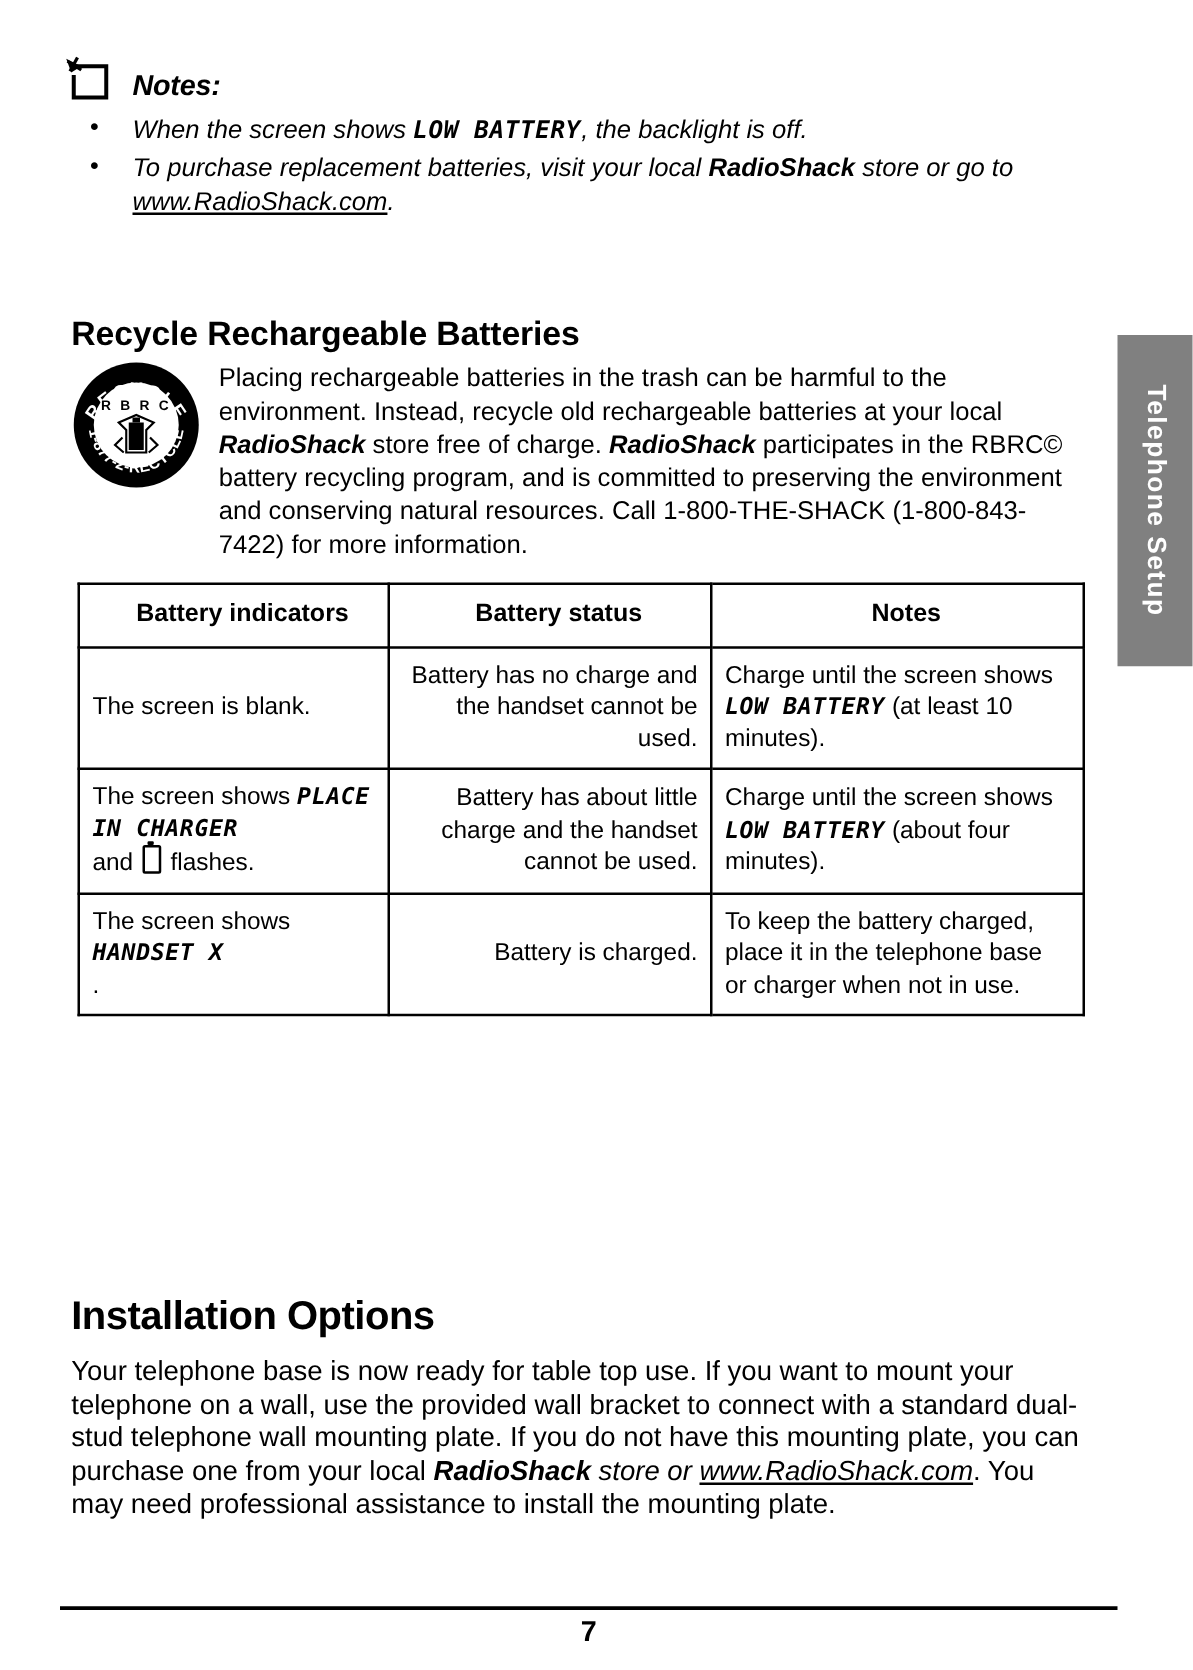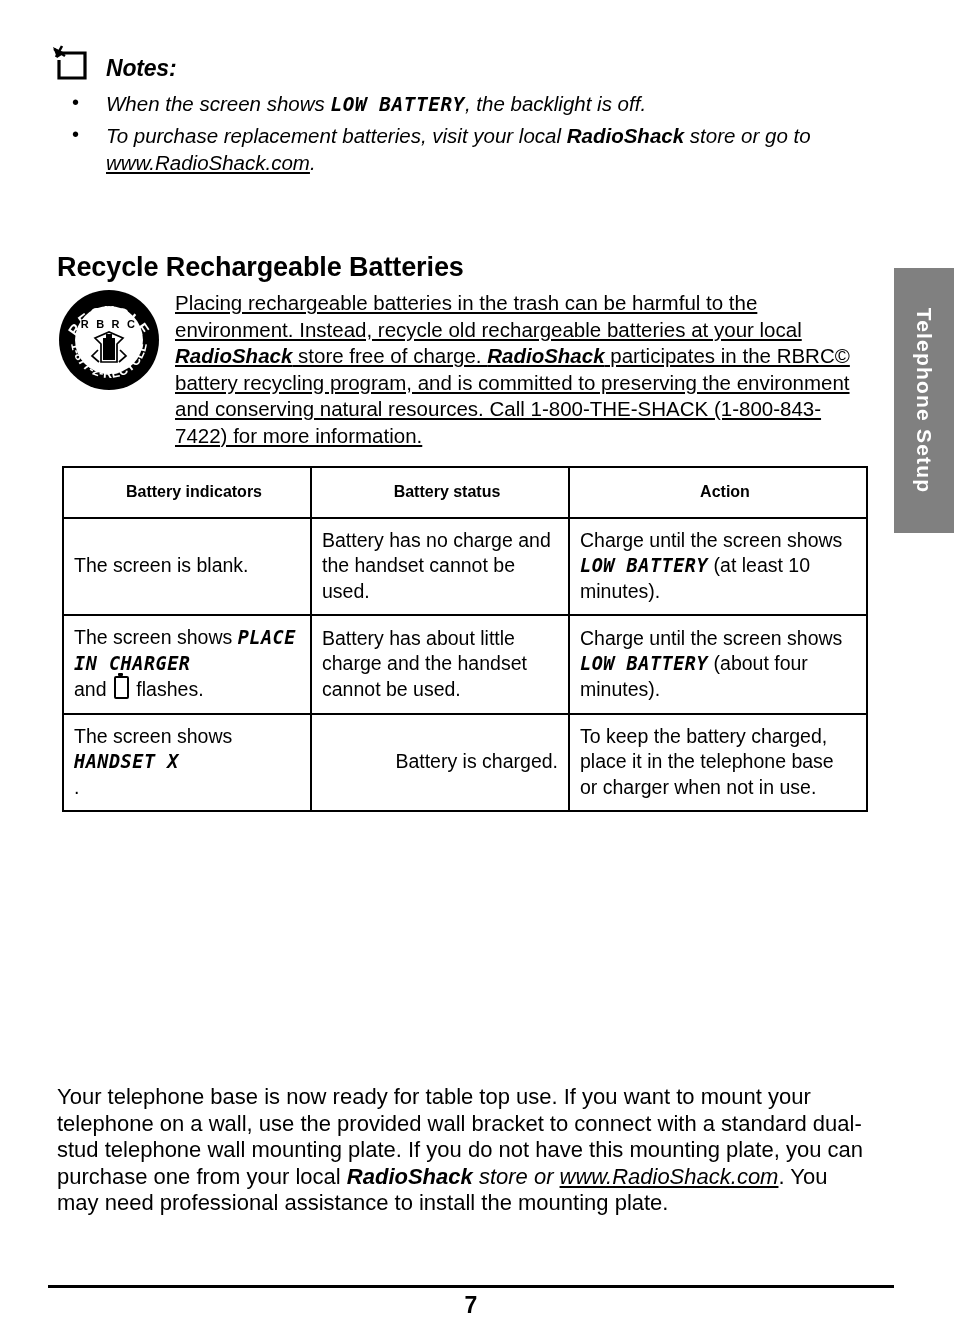--- a/index.html
+++ b/index.html
@@ -131,21 +131,20 @@
     flex: 0 0 auto;
     width: 104px;
     height: 104px;
     position: relative;
   }
   .recycle-text {
     flex: 1 1 auto;
     font-size: 20.5px;
     line-height: 26.5px;
     padding-top: 2px;
-    text-decoration: underline;
   }
 
   
   table.bat {
     position: absolute;
     left: 62px;
     top: 466px;
     width: 804px;
     border-collapse: collapse;
     table-layout: fixed;
@@ -153,27 +152,27 @@
   table.bat th, table.bat td {
     border: 2.5px solid #000000;
     vertical-align: middle;
     padding: 9px 10px 10px 10px;
     font-size: 19.5px;
     line-height: 25.5px;
   }
   table.bat th {
     text-align: center;
     font-weight: bold;
-    font-size: 16px;
+    font-size: 20px;
     padding: 11px 6px 12px 20px;
   }
   table.bat col.c1 { width: 248px; }
   table.bat col.c2 { width: 258px; }
   table.bat col.c3 { width: 298px; }
-  td.c-mid { text-align: left; margin-top: 44px; }
+  td.c-mid { text-align: right; margin-top: 44px; }
   td.r4mid { text-align: right; }
 
   
   .bat-glyph {
     display: inline-block;
     position: relative;
     width: 11px;
     height: 19px;
     border: 2.2px solid #000;
     border-radius: 2px;
@@ -284,21 +283,21 @@
   <table class="bat">
     <colgroup>
         <col class="c1">
         <col class="c2">
         <col class="c3">
       </colgroup>
     <thead>
       <tr>
         <th>Battery indicators</th>
         <th>Battery status</th>
-        <th>Action</th>
+        <th>Notes</th>
       </tr>
     </thead>
     <tbody>
       <tr>
         <td>The screen is blank.</td>
         <td class="c-mid">Battery has no charge and the handset cannot be used.</td>
         <td>Charge until the screen shows <span class="lcd">LOW BATTERY</span> (at least 10 minutes).</td>
       </tr>
       <tr>
         <td>The screen shows <span class="lcd">PLACE IN CHARGER</span><br>and <span class="bat-glyph"></span> flashes.</td>
@@ -306,20 +305,21 @@
         <td>Charge until the screen shows <span class="lcd">LOW BATTERY</span> (about four minutes).</td>
       </tr>
       <tr>
         <td>The screen shows <span class="lcd">HANDSET X</span><br>.</td>
         <td class="r4mid">Battery is charged.</td>
         <td>To keep the battery charged, place it in the telephone base or charger when not in use.</td>
       </tr>
     </tbody>
   </table>
 
+  <div class="inst-head">Installation Options</div>
   <div class="inst-body">Your telephone base is now ready for table top use. If you want to mount your telephone on a wall, use the provided wall bracket to connect with a standard dual-stud telephone wall mounting plate. If you do not have this mounting plate, you can purchase one from your local <b class="rs">RadioShack</b><i> store or </i><i class="ul">www.RadioShack.com</i>. You may need professional assistance to install the mounting plate.</div>
 
   <div class="footer-rule"></div>
   <div class="page-num">7</div>
 </div>
 
 <div class="side-tab">
   <div class="side-tab-label">Telephone Setup</div>
 </div>
 

